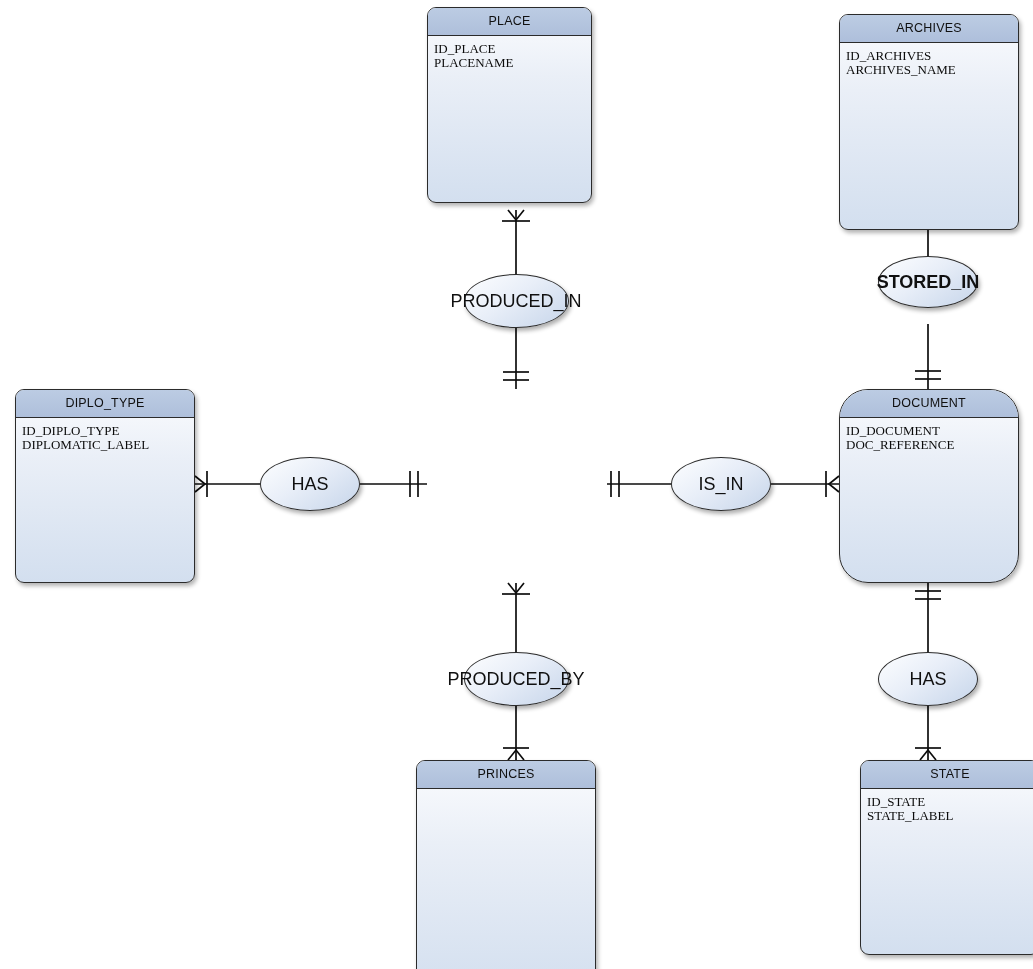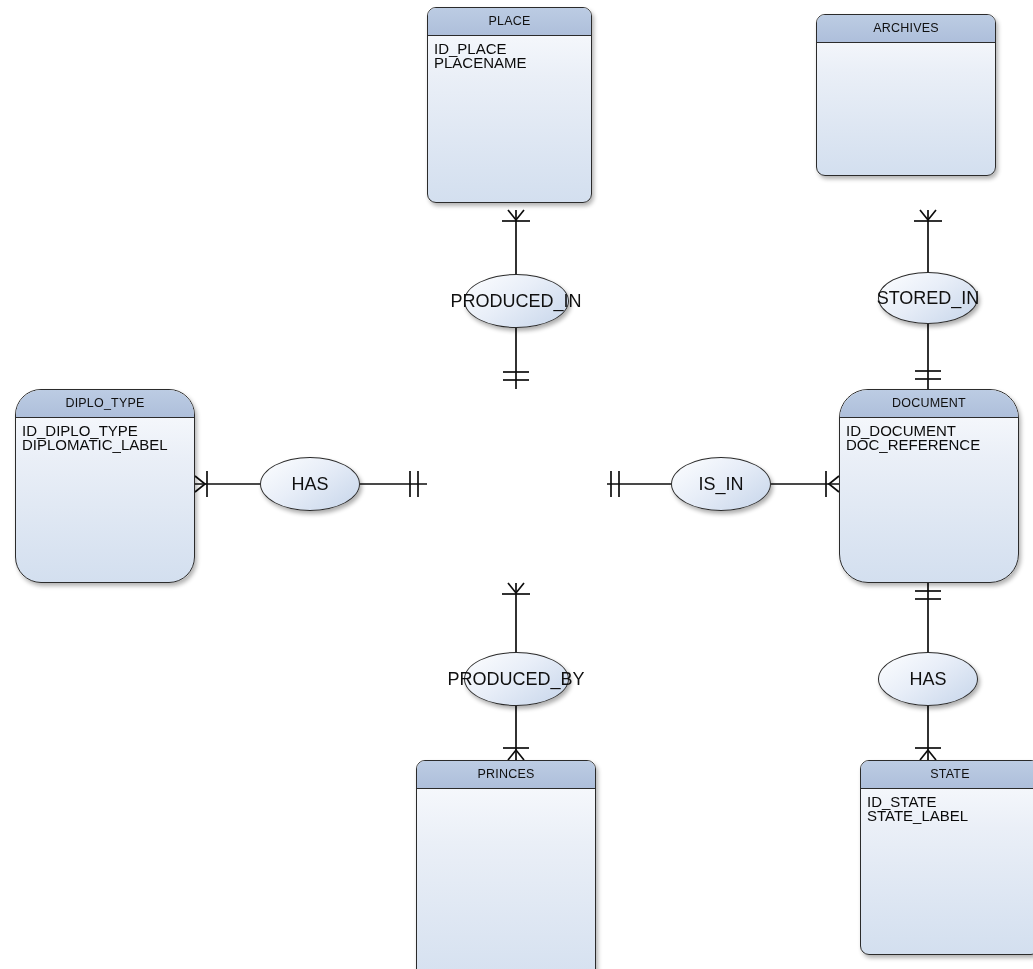--- a/index.html
+++ b/index.html
@@ -21,23 +21,24 @@
     line-height:27px;
     text-align:center;
     font-size:12.5px;
     color:#101010;
     background:linear-gradient(to bottom,#bccce3 0%,#aebfdb 100%);
     border-bottom:1.4px solid #2b2b2b;
     letter-spacing:.2px;
   }
   .entity-attrs{
     padding:6px 12px 0 6px;
-    font-size:15px;
+    font-size:13px;
     color:#0b0b0b;
     line-height:13.9px;
+    font-family:Liberation Serif, serif;
   }
   .entity-attrs div{white-space:nowrap;}
 
   
   .rel{
     position:absolute;
     box-sizing:border-box;
     border:1.4px solid #2b2b2b;
     border-radius:50%;
     background:linear-gradient(145deg,#fdfeff 0%,#e8eef8 45%,#c6d5ea 100%);
@@ -114,25 +115,29 @@
   </svg>
 
   <div class="entity" style="left: 427px; top: 7px; width: 165px; height: 196px;">
     <div class="entity-header">PLACE</div>
     <div class="entity-attrs">
       <div>ID_PLACE</div>
       <div>PLACENAME</div>
     </div>
   </div>
 
-  <div class="entity" style="left: 816px; top: 14px; width: 180px; height: 162px;">
+  <div class="entity" style="left: 839px; top: 14px; width: 180px; height: 216px;">
     <div class="entity-header">ARCHIVES</div>
+    <div class="entity-attrs">
+      <div>ID_ARCHIVES</div>
+      <div>ARCHIVES_NAME</div>
+    </div>
   </div>
 
-  <div class="entity" style="left: 15px; top: 389px; width: 180px; height: 194px; border-radius: 26px;">
+  <div class="entity" style="left: 15px; top: 389px; width: 180px; height: 194px;">
     <div class="entity-header">DIPLO_TYPE</div>
     <div class="entity-attrs">
       <div>ID_DIPLO_TYPE</div>
       <div>DIPLOMATIC_LABEL</div>
     </div>
   </div>
 
 
   <div class="entity" style="left: 839px; top: 389px; width: 180px; height: 194px; border-radius: 29px;">
     <div class="entity-header">DOCUMENT</div>
@@ -148,19 +153,19 @@
 
   <div class="entity" style="left: 860px; top: 760px; width: 180px; height: 195px;">
     <div class="entity-header">STATE</div>
     <div class="entity-attrs">
       <div>ID_STATE</div>
       <div>STATE_LABEL</div>
     </div>
   </div>
 
   <div class="rel" style="left: 463.5px; top: 274px; width: 105px; height: 54px;">PRODUCED_IN</div>
-  <div class="rel" style="left: 878px; top: 272px; width: 100px; height: 52px;">STORED_IN</div>
+  <div class="rel" style="left: 878px; top: 256px; width: 100px; height: 52px; font-weight: bold;">STORED_IN</div>
   <div class="rel" style="left: 260px; top: 457px; width: 100px; height: 54px;">HAS</div>
   <div class="rel" style="left: 671px; top: 457px; width: 100px; height: 54px;">IS_IN</div>
   <div class="rel" style="left: 463.5px; top: 652px; width: 105px; height: 54px;">PRODUCED_BY</div>
   <div class="rel" style="left: 878px; top: 652px; width: 100px; height: 54px;">HAS</div>
 
 </div>
 
 </body></html>

